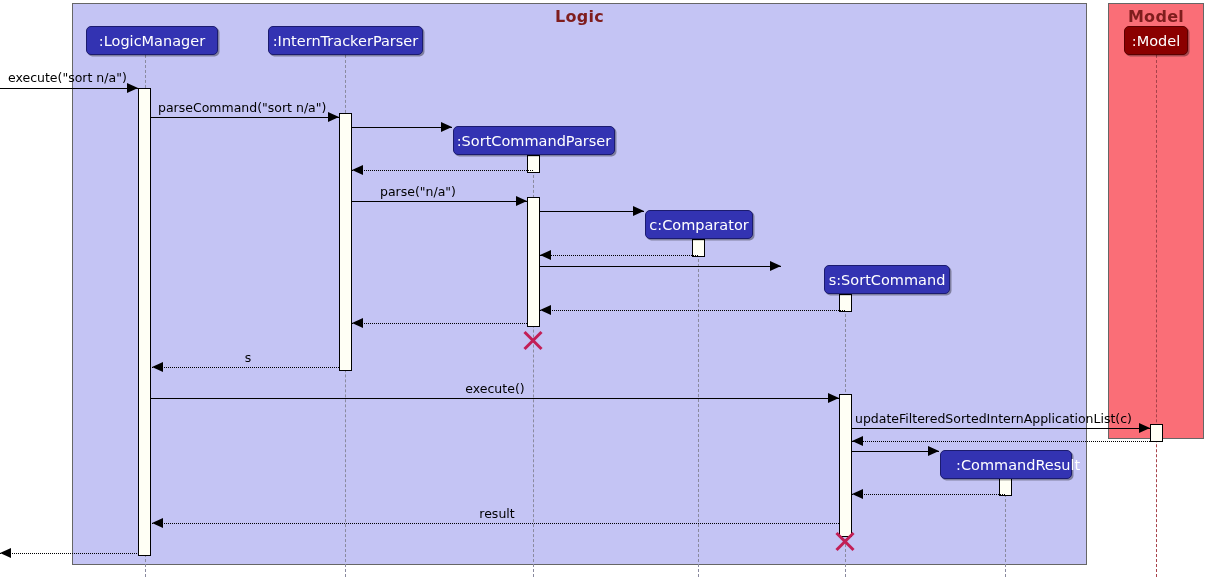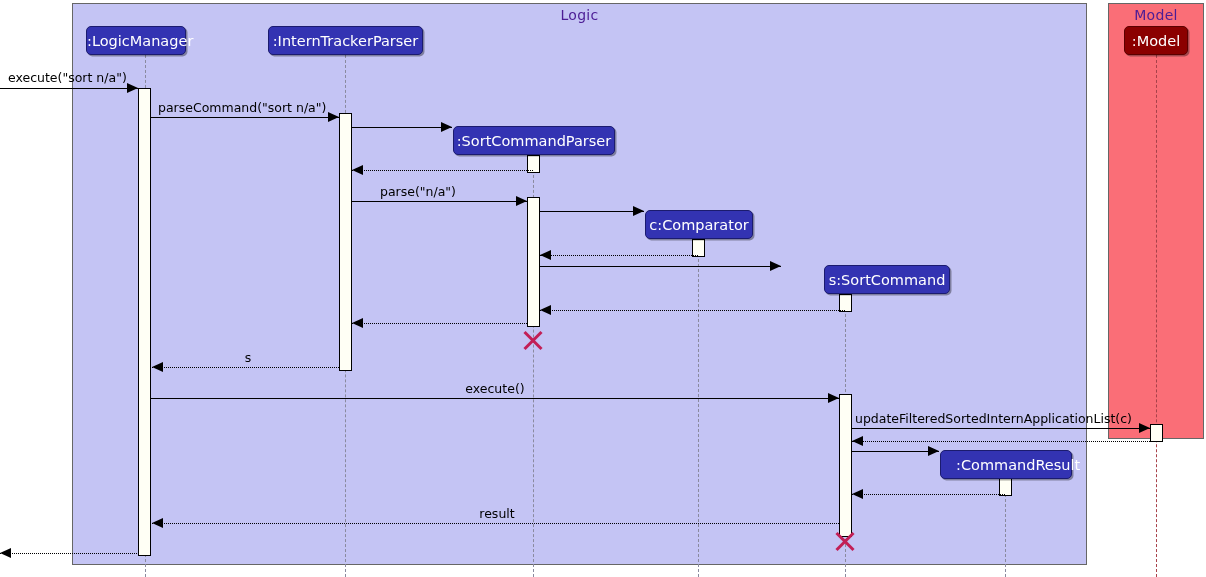--- a/index.html
+++ b/index.html
@@ -26,23 +26,23 @@
     background: #c4c4f4;
   }
   .frame-model {
     background: #fa6e77;
   }
   .frame-title {
     position: absolute;
     width: 100%;
     text-align: center;
     top: 3px;
-    font-size: 14px;
-    font-weight: normal;
-    color: #4c1d95;
+    font-size: 16px;
+    font-weight: bold;
+    color: #7f1d1d;
     letter-spacing: 0.3px;
   }
   .lifeline {
     position: absolute;
     width: 0;
     border-left: 1px dashed #8a8a9e;
   }
   .lifeline-model {
     border-left: 1px dashed #a8424a;
   }
@@ -249,21 +249,21 @@
     <div class="msg-line-dotted" style="width:687px;"></div>
     <div class="arrowhead arrowhead-left" style="left:0px;"></div>
   </div>
   <div class="msg-label" style="left:457px; top:506px; width:80px;">result</div>
 
   <div class="msg" style="left:0px; top:553px; width:139px;">
     <div class="msg-line-dotted" style="width:139px;"></div>
     <div class="arrowhead arrowhead-left" style="left:0px;"></div>
   </div>
 
-  <div class="participant participant-blue" style="left:86px; top:26px; width:100px;">:LogicManager</div>
+  <div class="participant participant-blue" style="left:86px; top:26px; width:132px;">:LogicManager</div>
   <div class="participant participant-blue" style="left:268px; top:26px; width:155px;">:InternTrackerParser</div>
   <div class="participant participant-blue" style="left:645px; top:210px; width:108px;">c:Comparator</div>
   <div class="participant participant-blue" style="left:453px; top:126px; width:162px;">:SortCommandParser</div>
   <div class="participant participant-blue" style="left:824px; top:265px; width:126px;">s:SortCommand</div>
   <div class="participant participant-blue" style="left:940px; top:450px; width:132px;padding-left:15px;">:CommandResult</div>
   <div class="participant participant-red" style="left:1124px; top:26px; width:64px;">:Model</div>
 
   <div class="destroy" style="left:521px; top:328px;">
     <span class="a"></span>
       <span class="b"></span>

